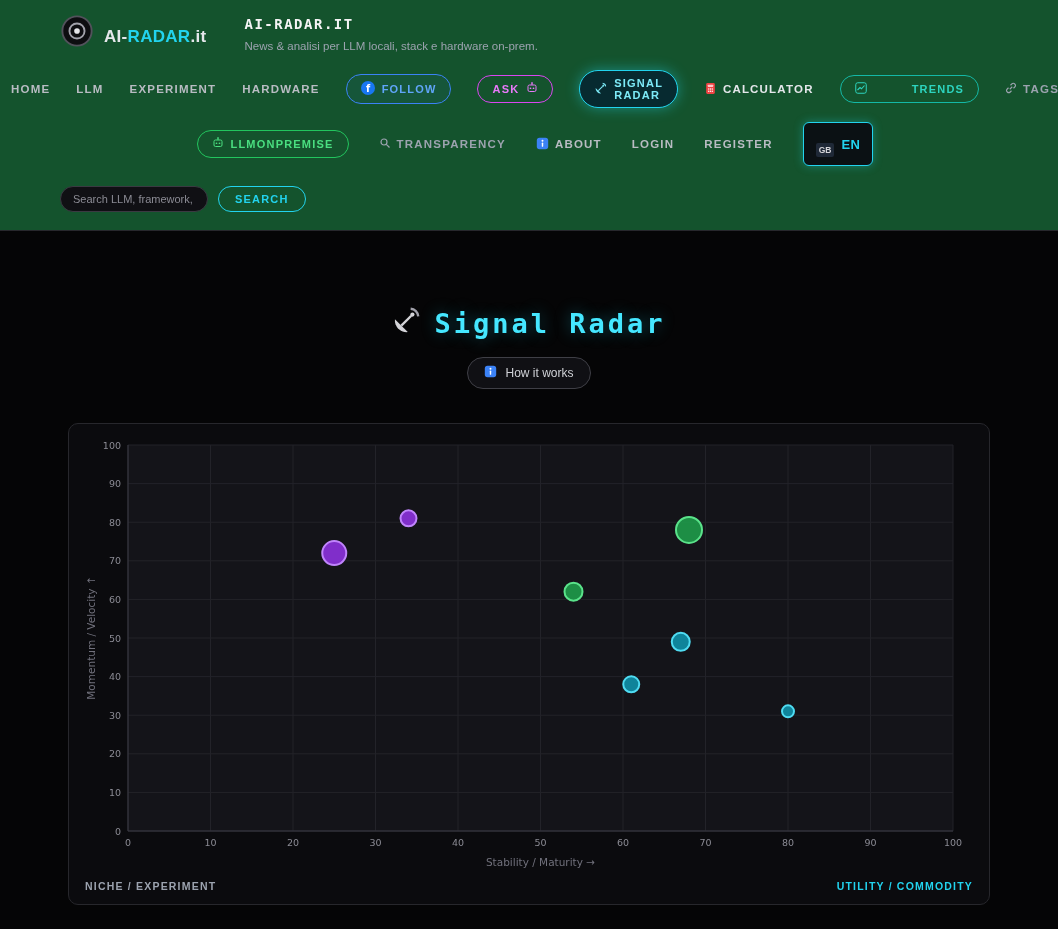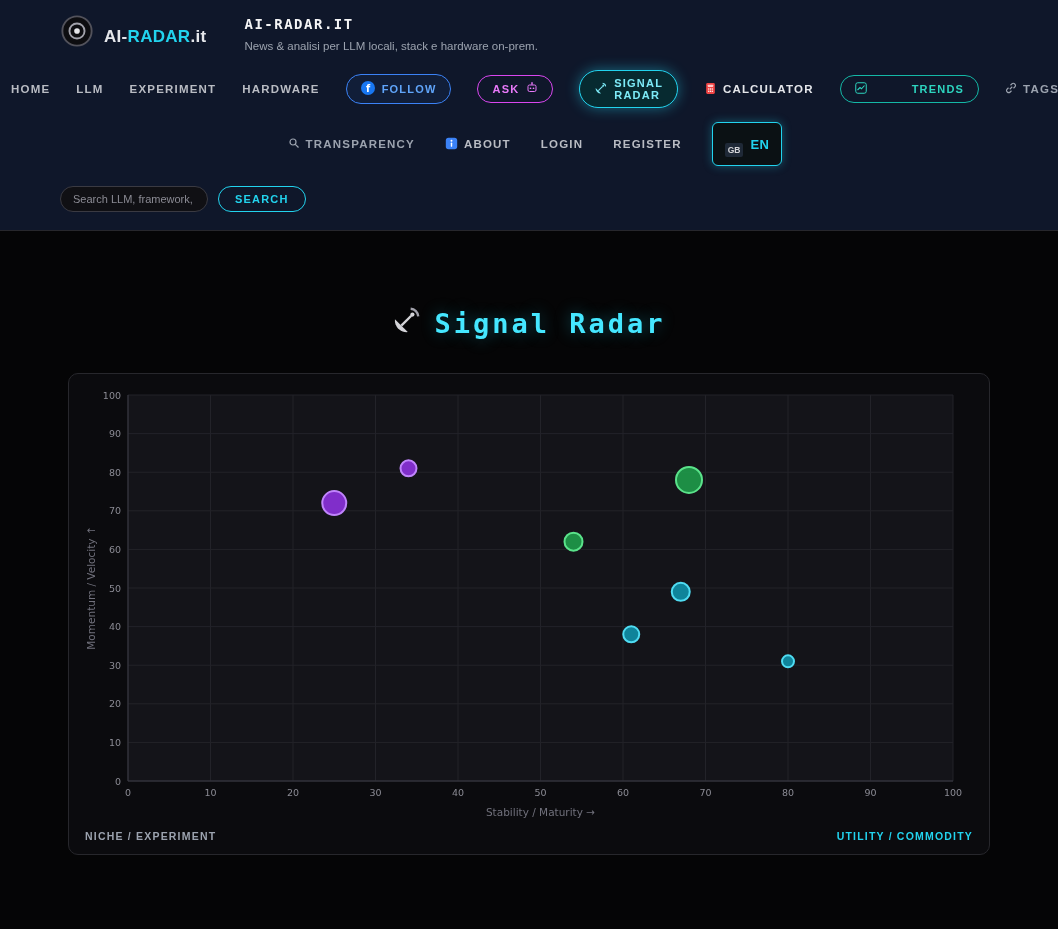--- a/index.html
+++ b/index.html
@@ -3,21 +3,21 @@
 <meta charset="utf-8">
 <style>
   * { margin:0; padding:0; box-sizing:border-box; }
   html,body { background:#050506; }
   body {
     width:1058px; min-height:929px; margin:0 auto;
     color:#e5e7eb;
     font-family:"Liberation Sans","DejaVu Sans",sans-serif;
   }
   
-  .header { background:#0f172a; border-bottom:1px solid #27272c; padding:14px 0 18px; }
+  .header { background:#14532d; border-bottom:1px solid #27272c; padding:14px 0 18px; }
   .header-top { display:flex; align-items:flex-start; padding:0 60px; gap:16px; }
   .logo-wrap { display:flex; align-items:center; gap:10px; cursor:pointer; }
   .logo-text { font-size:17px; font-weight:bold; letter-spacing:.3px; white-space:nowrap; margin-top:7px; }
   .logo-text .accent { color:#22d3ee; }
   .site-title-block { margin-left:22px; margin-top:2px; }
   .site-title { font-family:"DejaVu Sans Mono","Liberation Mono",monospace; font-size:14px; font-weight:bold; letter-spacing:1.5px; color:#f4f4f5; }
   .site-subtitle { font-size:11.5px; color:#9ca3af; margin-top:8px; }
   .nav-row { display:flex; align-items:center; justify-content:center; gap:26px; margin-top:18px;padding-left:12px; }
   .nav-row.second { gap:30px; margin-top:14px; }
   .nav-link { font-size:11.5px; font-weight:600; letter-spacing:1.2px; color:#b9bcc3; cursor:pointer;
@@ -150,20 +150,32 @@
             <path d="M9.5 14.5 L14.5 9.5"></path>
             <path d="M11 6.5 l2.5 -2.5 a4.2 4.2 0 0 1 6 6 L17 12.5"></path>
             <path d="M13 17.5 l-2.5 2.5 a4.2 4.2 0 0 1 -6 -6 L7 11.5"></path>
           </svg>
       </span>
       <span>TAGS</span>
     </span>
   </div>
 
   <div class="nav-row second">
+    <span class="pill pill-llmon">
+      <span>
+        <svg viewBox="0 0 24 24" width="12" height="12">
+            <line x1="12" y1="1" x2="12" y2="6" stroke="#4ade80" stroke-width="2"></line>
+            <circle cx="12" cy="2" r="1.6" fill="#4ade80"></circle>
+            <rect x="4" y="6" width="16" height="13" rx="3" fill="none" stroke="#4ade80" stroke-width="2"></rect>
+            <circle cx="9" cy="12.5" r="1.7" fill="#4ade80"></circle>
+            <circle cx="15" cy="12.5" r="1.7" fill="#4ade80"></circle>
+          </svg>
+      </span>
+      <span>LLMONPREMISE</span>
+    </span>
     <span class="nav-link" style="color:#9ca3af;">
       <span>
         <svg viewBox="0 0 24 24" width="12" height="12" fill="none" stroke="#9ca3af" stroke-width="2.4">
             <circle cx="10" cy="10" r="6"></circle>
             <line x1="14.6" y1="14.6" x2="21" y2="21"></line>
           </svg>
       </span>
       <span>TRANSPARENCY</span>
     </span>
     <span class="nav-link" style="color:#b9bcc3;">
@@ -198,20 +210,32 @@
           <path d="M2.5 10.5 A 10 10 0 0 0 13.5 21.5 L 2.5 10.5 Z" fill="#d4d4d8"></path>
           <line x1="8" y1="16" x2="16.5" y2="7.5" stroke="#d4d4d8" stroke-width="2"></line>
           <circle cx="17.5" cy="6.5" r="1.8" fill="#d4d4d8"></circle>
           <path d="M16 1.5 A 7 7 0 0 1 22.5 8" fill="none" stroke="#a1a1aa" stroke-width="2"></path>
         </svg>
     </span>
     <span class="page-title">Signal Radar</span>
   </div>
 
 
+  <div class="hiw-wrap">
+    <button class="hiw-btn">
+      <span>
+        <svg viewBox="0 0 24 24" width="13" height="13">
+            <rect x="1.5" y="1.5" width="21" height="21" rx="5" fill="#3b82f6"></rect>
+            <circle cx="12" cy="7" r="1.8" fill="#fff"></circle>
+            <rect x="10.7" y="10.2" width="2.6" height="8" rx="1.3" fill="#fff"></rect>
+          </svg>
+      </span>
+      <span>How it works</span>
+    </button>
+  </div>
 
   <div class="chart-panel">
 
     <svg class="chart-svg" viewBox="0 0 894 436">
         <rect x="45" y="9" width="825" height="386" fill="#141419"></rect>
         <line x1="45" y1="9" x2="45" y2="395" stroke="#232329" stroke-width="1"></line>
         <line x1="127.5" y1="9" x2="127.5" y2="395" stroke="#232329" stroke-width="1"></line>
         <line x1="210" y1="9" x2="210" y2="395" stroke="#232329" stroke-width="1"></line>
         <line x1="292.5" y1="9" x2="292.5" y2="395" stroke="#232329" stroke-width="1"></line>
         <line x1="375" y1="9" x2="375" y2="395" stroke="#232329" stroke-width="1"></line>

